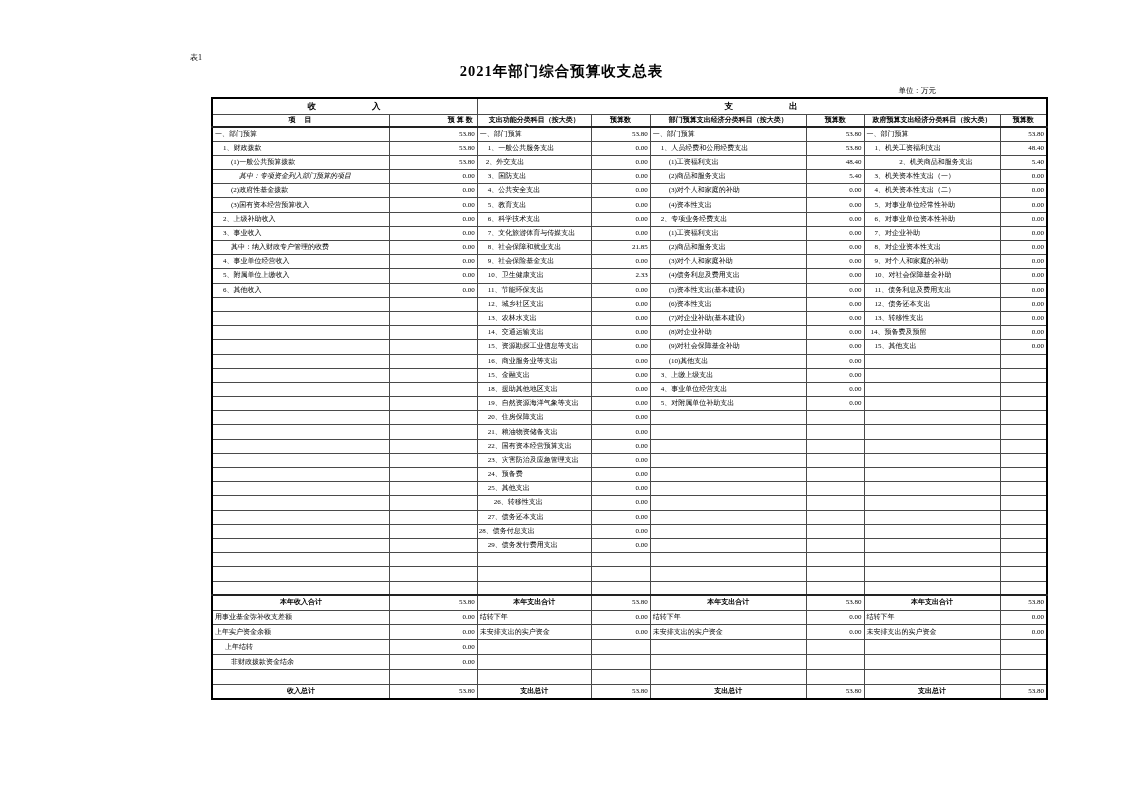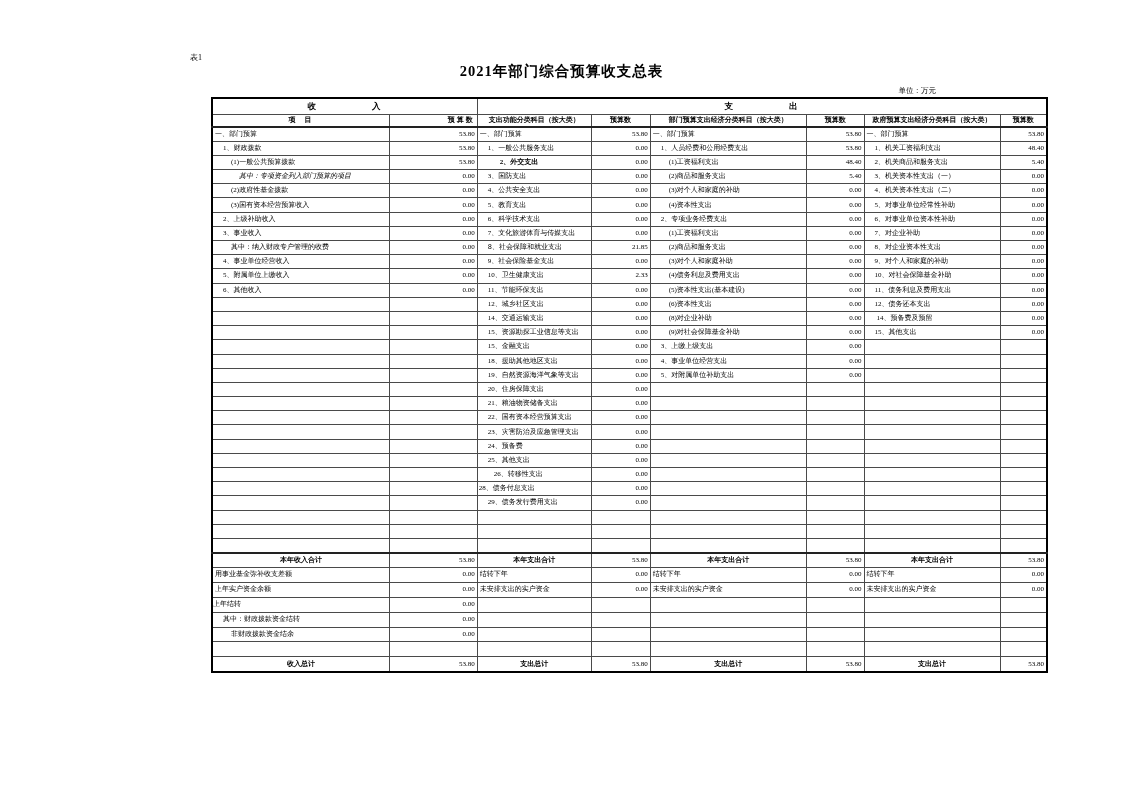--- a/index.html
+++ b/index.html
@@ -81,25 +81,25 @@
             <td style="padding-left: 10px;">1、一般公共服务支出</td>
             <td class="val">0.00</td>
             <td style="padding-left: 10px;">1、人员经费和公用经费支出</td>
             <td class="val">53.80</td>
             <td style="padding-left: 10px;">1、机关工资福利支出</td>
             <td class="val">48.40</td>
           </tr>
           <tr>
             <td style="padding-left: 18px;">(1)一般公共预算拨款</td>
             <td class="val">53.80</td>
-            <td style="padding-left: 22px; font-weight: bold;">2、外交支出</td>
+            <td style="padding-left: 8px;">2、外交支出</td>
             <td class="val">0.00</td>
             <td style="padding-left: 18px;">(1)工资福利支出</td>
             <td class="val">48.40</td>
-            <td style="padding-left: 10px;">2、机关商品和服务支出</td>
+            <td style="padding-left: 10px; text-align: center;">2、机关商品和服务支出</td>
             <td class="val">5.40</td>
           </tr>
           <tr>
             <td style="padding-left: 26px; font-style: italic;">其中：专项资金列入部门预算的项目</td>
             <td class="val">0.00</td>
             <td style="padding-left: 10px;">3、国防支出</td>
             <td class="val">0.00</td>
             <td style="padding-left: 18px;">(2)商品和服务支出</td>
             <td class="val">5.40</td>
             <td style="padding-left: 10px;">3、机关资本性支出（一）</td>
@@ -141,21 +141,21 @@
             <td style="padding-left: 10px;">7、文化旅游体育与传媒支出</td>
             <td class="val">0.00</td>
             <td style="padding-left: 18px;">(1)工资福利支出</td>
             <td class="val">0.00</td>
             <td style="padding-left: 10px;">7、对企业补助</td>
             <td class="val">0.00</td>
           </tr>
           <tr>
             <td style="padding-left: 18px;">其中：纳入财政专户管理的收费</td>
             <td class="val">0.00</td>
-            <td style="padding-left: 10px; font-family: Liberation Mono, monospace;">8、社会保障和就业支出</td>
+            <td style="padding-left: 10px;">8、社会保障和就业支出</td>
             <td class="val">21.85</td>
             <td style="padding-left: 18px;">(2)商品和服务支出</td>
             <td class="val">0.00</td>
             <td style="padding-left: 10px;">8、对企业资本性支出</td>
             <td class="val">0.00</td>
           </tr>
           <tr>
             <td style="padding-left: 10px;">4、事业单位经营收入</td>
             <td class="val">0.00</td>
             <td style="padding-left: 10px;">9、社会保险基金支出</td>
@@ -191,40 +191,60 @@
             <td style="padding-left: 10px;">12、城乡社区支出</td>
             <td class="val">0.00</td>
             <td style="padding-left: 18px;">(6)资本性支出</td>
             <td class="val">0.00</td>
             <td style="padding-left: 10px;">12、债务还本支出</td>
             <td class="val">0.00</td>
           </tr>
           <tr>
             <td></td>
             <td class="val"></td>
+            <td style="padding-left: 10px;">13、农林水支出</td>
+            <td class="val">0.00</td>
+            <td style="padding-left: 18px;">(7)对企业补助(基本建设)</td>
+            <td class="val">0.00</td>
+            <td style="padding-left: 10px;">13、转移性支出</td>
+            <td class="val">0.00</td>
+          </tr>
+          <tr>
+            <td></td>
+            <td class="val"></td>
             <td style="padding-left: 10px;">14、交通运输支出</td>
             <td class="val">0.00</td>
             <td style="padding-left: 18px;">(8)对企业补助</td>
             <td class="val">0.00</td>
-            <td style="padding-left: 12px;">14、预备费及预留</td>
+            <td style="padding-left: 6px;">14、预备费及预留</td>
             <td class="val">0.00</td>
           </tr>
           <tr>
             <td></td>
             <td class="val"></td>
             <td style="padding-left: 10px;">15、资源勘探工业信息等支出</td>
             <td class="val">0.00</td>
             <td style="padding-left: 18px;">(9)对社会保障基金补助</td>
             <td class="val">0.00</td>
             <td style="padding-left: 10px;">15、其他支出</td>
             <td class="val">0.00</td>
           </tr>
           <tr>
             <td></td>
             <td class="val"></td>
+            <td style="padding-left: 10px;">16、商业服务业等支出</td>
+            <td class="val">0.00</td>
+            <td style="padding-left: 18px;">(10)其他支出</td>
+            <td class="val">0.00</td>
+            <td></td>
+            <td class="val"></td>
+          </tr>
+          <tr>
+            <td></td>
+            <td class="val"></td>
             <td style="padding-left: 10px;">15、金融支出</td>
             <td class="val">0.00</td>
             <td style="padding-left: 10px;">3、上缴上级支出</td>
             <td class="val">0.00</td>
             <td></td>
             <td class="val"></td>
           </tr>
           <tr>
             <td></td>
             <td class="val"></td>
@@ -302,20 +322,30 @@
             <td class="val">0.00</td>
             <td></td>
             <td class="val"></td>
             <td></td>
             <td class="val"></td>
           </tr>
           <tr>
             <td></td>
             <td class="val"></td>
             <td style="padding-left: 16px;">26、转移性支出</td>
+            <td class="val">0.00</td>
+            <td></td>
+            <td class="val"></td>
+            <td></td>
+            <td class="val"></td>
+          </tr>
+          <tr>
+            <td></td>
+            <td class="val"></td>
+            <td style="padding-left: 10px;">27、债务还本支出</td>
             <td class="val">0.00</td>
             <td></td>
             <td class="val"></td>
             <td></td>
             <td class="val"></td>
           </tr>
           <tr>
             <td></td>
             <td class="val"></td>
             <td style="padding-left: 1px;">28、债务付息支出</td>
@@ -389,31 +419,21 @@
             <td style="padding-left: 2px;">上年实户资金余额</td>
             <td class="val">0.00</td>
             <td style="padding-left: 2px;">未安排支出的实户资金</td>
             <td class="val">0.00</td>
             <td style="padding-left: 2px;">未安排支出的实户资金</td>
             <td class="val">0.00</td>
             <td style="padding-left: 2px;">未安排支出的实户资金</td>
             <td class="val">0.00</td>
           </tr>
           <tr class="sumrow">
-            <td style="padding-left: 0; font-family: Liberation Mono, monospace;">上年结转</td>
-            <td class="val">0.00</td>
-            <td></td>
-            <td class="val"></td>
-            <td></td>
-            <td class="val"></td>
-            <td></td>
-            <td class="val"></td>
-          </tr>
-          <tr class="sumrow">
-            <td style="padding-left: 10px;">其中：财政拨款资金结转</td>
+            <td style="padding-left: 12px; font-family: Liberation Mono, monospace;">上年结转</td>
             <td class="val">0.00</td>
             <td></td>
             <td class="val"></td>
             <td></td>
             <td class="val"></td>
             <td></td>
             <td class="val"></td>
           </tr>
           <tr class="sumrow">
             <td style="padding-left: 18px;">非财政拨款资金结余</td>

